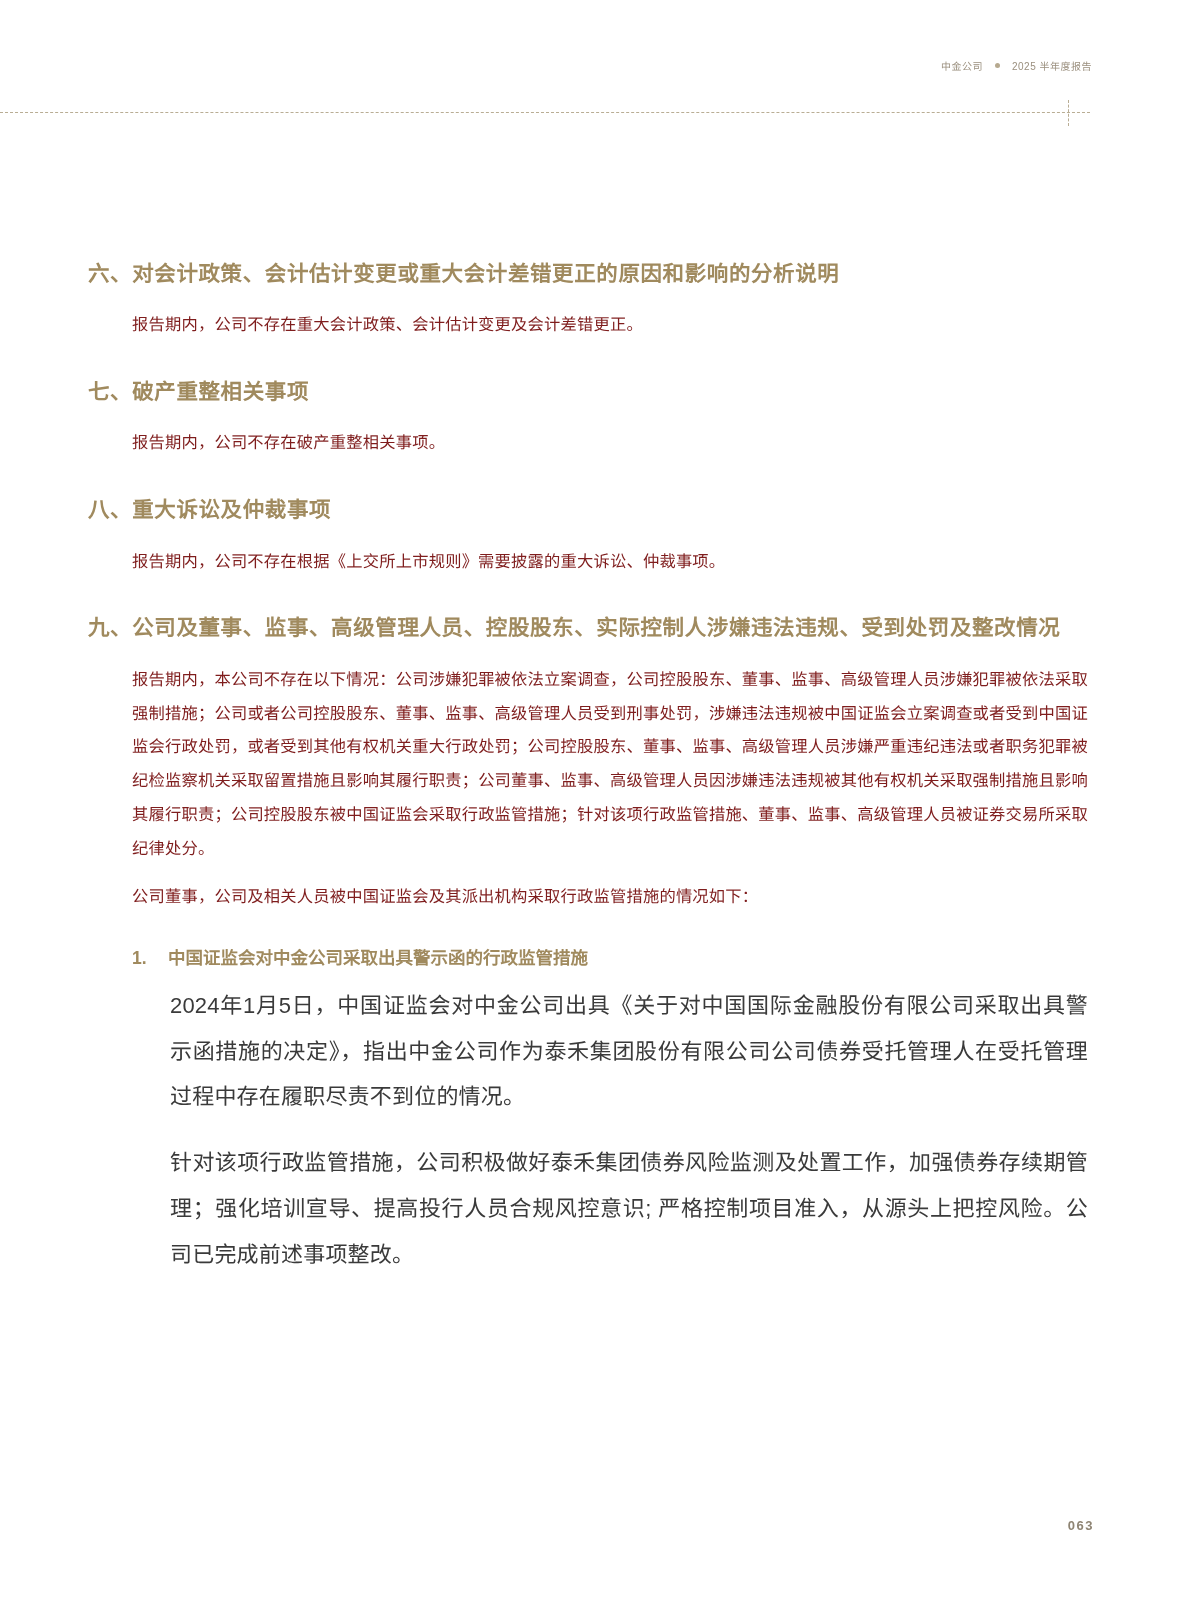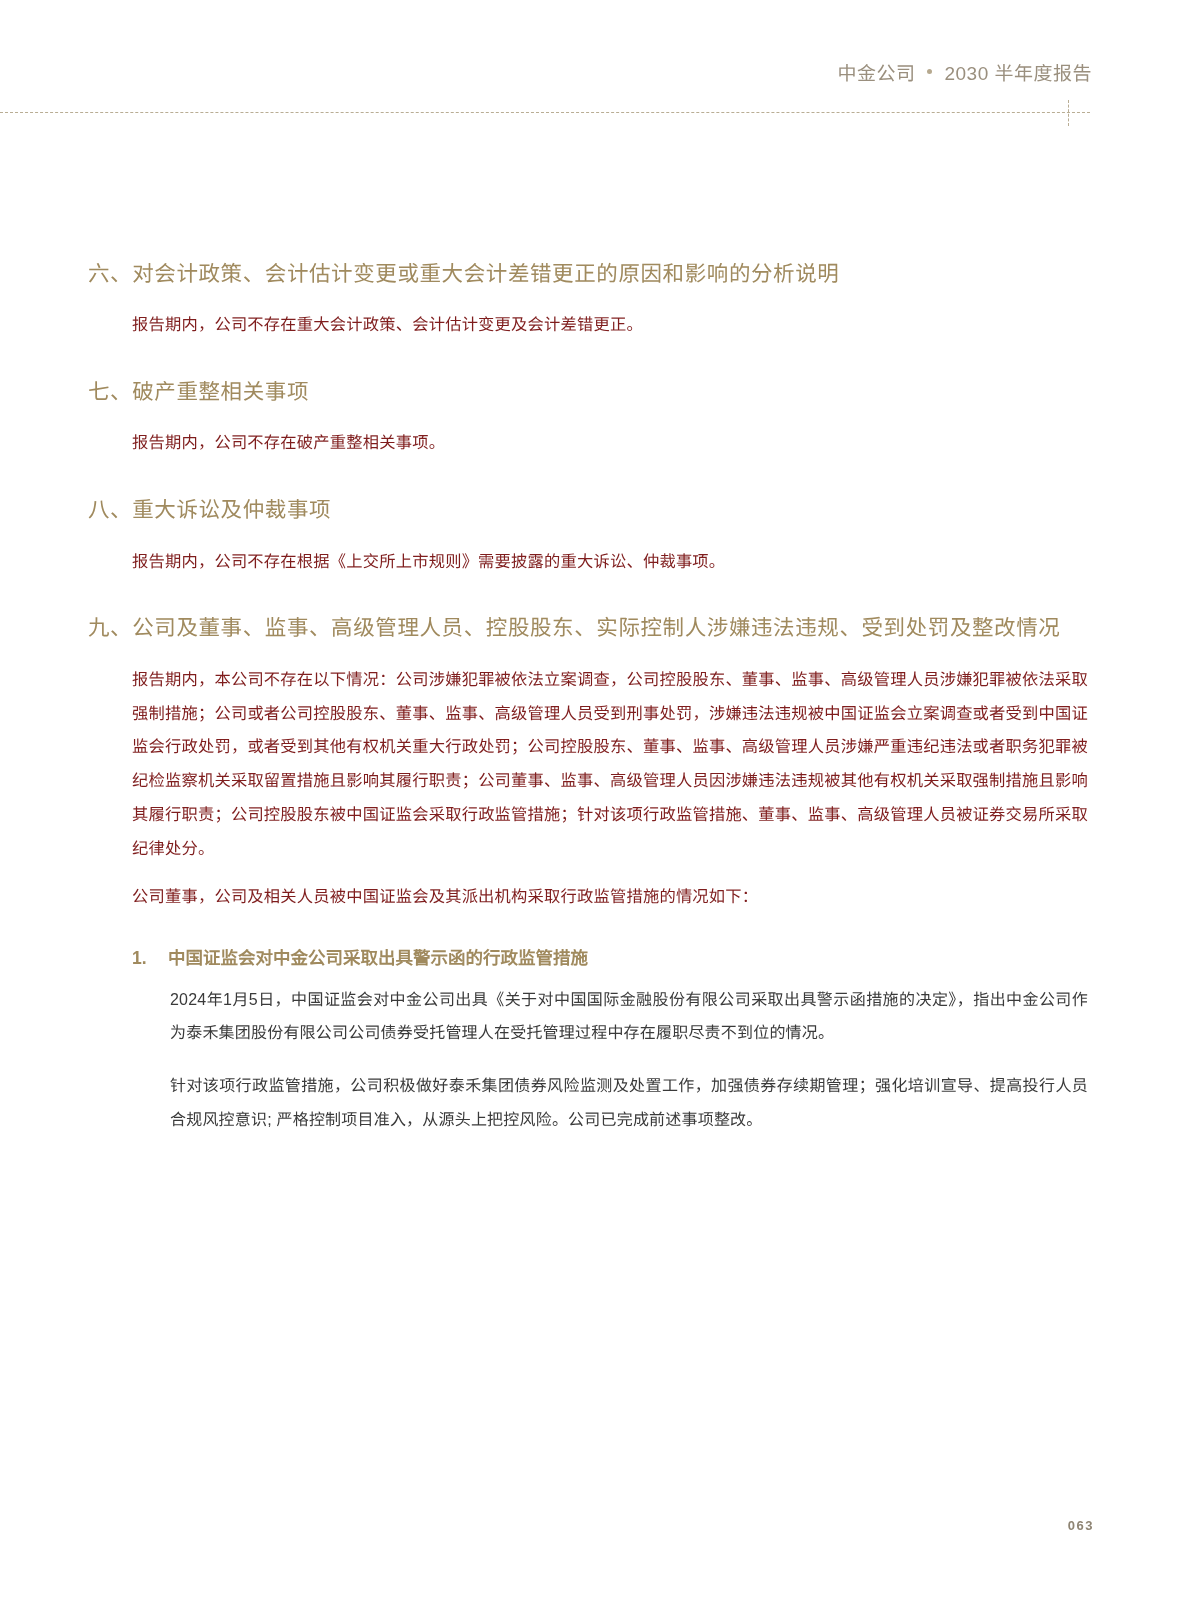--- a/index.html
+++ b/index.html
@@ -24,21 +24,21 @@
   }
 
   
   .header {
     position: absolute;
     top: 58px;
     right: 98px;
     display: flex;
     align-items: center;
     gap: 12px;
-    font-size: 19px;
+    font-size: 10px;
     letter-spacing: 0.5px;
     color: #9a8f7e;
   }
   .header .dot {
     width: 5px;
     height: 5px;
     border-radius: 50%;
     background: #b6a98f;
     display: inline-block;
   }
@@ -64,21 +64,21 @@
   
   .content {
     position: absolute;
     left: 88px;
     top: 258px;
     width: 1000px;
   }
 
   h2.section-title {
     font-size: 21.5px;
-    font-weight: 400;
+    font-weight: 700;
     color: #a08a5e;
     margin: 0 0 18px 0;
     line-height: 1.5;
     letter-spacing: 0.6px;
   }
   .block { margin-bottom: 34px; }
   .block:last-child { margin-bottom: 0; }
 
   p.body-text {
     font-size: 16.3px;
@@ -100,21 +100,21 @@
     display: flex;
     gap: 26px;
     align-items: baseline;
     font-size: 17.5px;
     font-weight: 700;
     color: #a08a5e;
     margin-bottom: 14px;
   }
   .sub-num { width: 10px; }
   p.sub-text {
-    font-size: 16px;
+    font-size: 22px;
     line-height: 2.08;
     color: #3a3a3a;
     margin: 8px 0 20px 0;
     text-align: justify;
     text-justify: inter-ideograph;
     letter-spacing: 0.2px;
     padding-left: 38px;
   }
   p.sub-text:last-child { margin-bottom: 0; }
 
@@ -130,21 +130,21 @@
   }
 </style>
 </head>
 <body>
 
 <div class="page">
 
   <div class="header">
     <span>中金公司</span>
     <span class="dot"></span>
-    <span>2030 半年度报告</span>
+    <span>2025 半年度报告</span>
   </div>
 
   <div class="rule"></div>
   <div class="rule-tick-left"></div>
 
   <div class="content">
 
     <div class="block">
       <h2 class="section-title">六、对会计政策、会计估计变更或重大会计差错更正的原因和影响的分析说明</h2>
       <p class="body-text">报告期内，公司不存在重大会计政策、会计估计变更及会计差错更正。</p>

